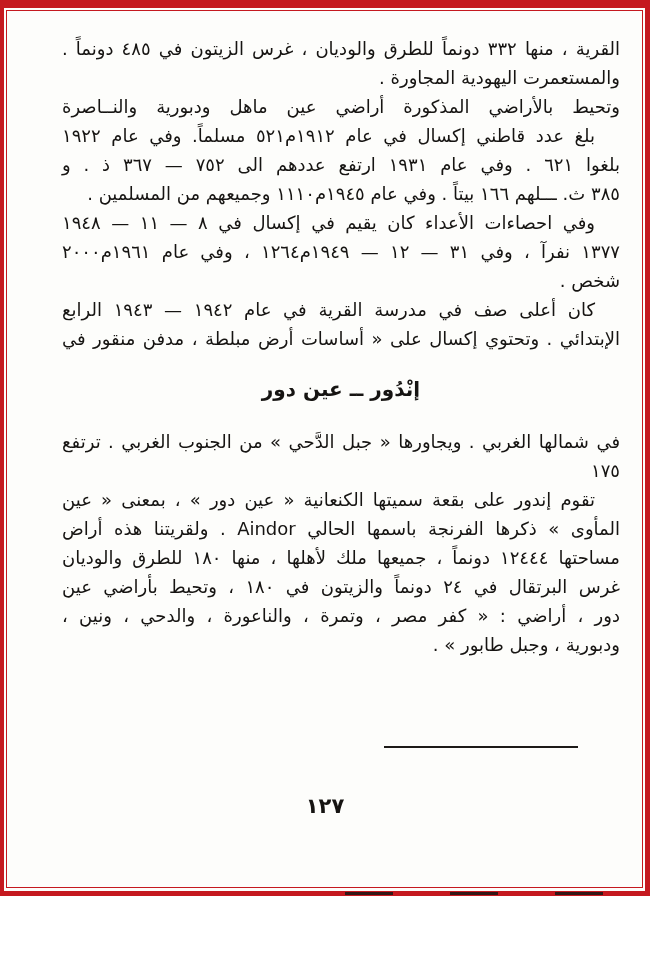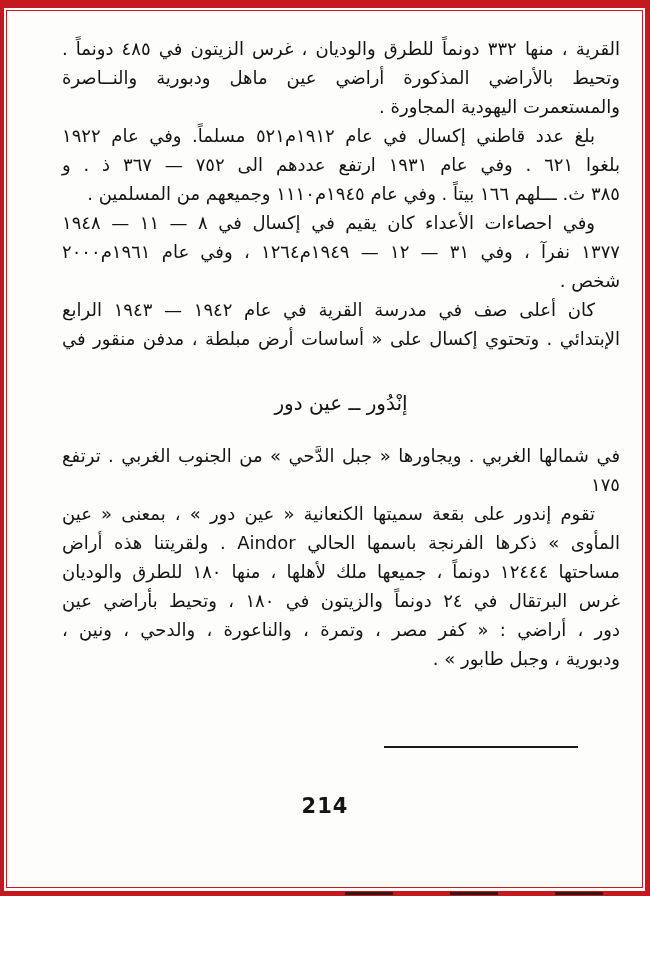--- a/index.html
+++ b/index.html
@@ -26,22 +26,22 @@
     position:absolute; top:34px; right:30px; left:62px;
     direction:rtl; unicode-bidi:embed;
     color:var(--ink); font-size:18px; line-height:29px; text-align:right;
   }
   .para { margin:0; }
   .line { text-align:justify; text-align-last:justify; white-space:normal; }
   .line.last { text-align:right; text-align-last:right; }
   .line.indent { padding-right:25px; }
   .fnref { font-size:12px; vertical-align:6px; }
   .section-heading {
-    margin:34px 0 22px; text-align:right; text-align-last:center;
-    font-weight:normal; font-size:20px; line-height:32px; color:var(--ink);
+    margin:20px 0 22px; text-align:right; text-align-last:center;
+    font-weight:bold; font-size:20px; line-height:32px; color:var(--ink);
   }
   .footnote-rule {
     position:absolute; top:746px; right:72px; width:194px; height:0;
     border-top:2px solid #1d1a18;
   }
   .footnote {
     position:absolute; top:757px; right:70px; left:40px;
     direction:rtl; text-align:right; font-size:15px; color:var(--ink);
   }
   .page-number {
@@ -55,22 +55,22 @@
 
 <div class="page">
 
   <div class="outer-frame"></div>
   <div class="inner-frame"></div>
 
   <div class="content">
     <div>
         <div class="para">
           <div class="line">القرية ، منها ٣٣٢ دونماً للطرق والوديان ، غرس الزيتون في ٤٨٥ دونماً .</div>
+          <div class="line last">والمستعمرت اليهودية المجاورة .</div>
           <div class="line">وتحيط بالأراضي المذكورة أراضي عين ماهل ودبورية والنــاصرة</div>
-          <div class="line last">والمستعمرت اليهودية المجاورة .</div>
         </div>
         <div class="para">
           <div class="line indent">بلغ عدد قاطني إكسال في عام ١٩١٢م٥٢١ مسلماً. وفي عام ١٩٢٢</div>
           <div class="line">بلغوا ٦٢١ . وفي عام ١٩٣١ ارتفع عددهم الى ٧٥٢ — ٣٦٧ ذ . و</div>
           <div class="line last">٣٨٥ ث. ـــلهم ١٦٦ بيتاً . وفي عام ١٩٤٥م١١١٠ وجميعهم من المسلمين .</div>
         </div>
         <div class="para">
           <div class="line indent">وفي احصاءات الأعداء كان يقيم في إكسال في ٨ — ١١ — ١٩٤٨</div>
           <div class="line">١٣٧٧ نفرآ ، وفي ٣١ — ١٢ — ١٩٤٩م١٢٦٤ ، وفي عام ١٩٦١م٢٠٠٠</div>
           <div class="line last">شخص .</div>
@@ -94,16 +94,16 @@
           <div class="line">غرس البرتقال في ٢٤ دونماً والزيتون في ١٨٠ ، وتحيط بأراضي عين</div>
           <div class="line">دور ، أراضي : « كفر مصر ، وتمرة ، والناعورة ، والدحي ، ونين ،</div>
           <div class="line last">ودبورية ، وجبل طابور » .</div>
         </div>
       </div>
   </div>
 
   <div class="footnote-rule"></div>
 
 
-  <div class="page-number">214</div>
+  <div class="page-number">١٢٧</div>
 
   <div class="scan-artifact"></div>
 </div>
 
 </body></html>

